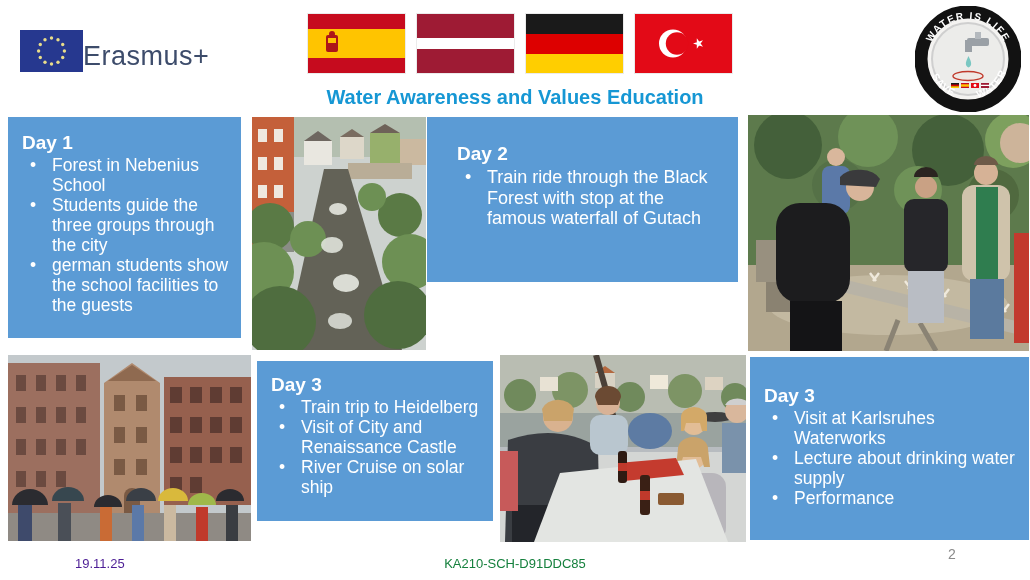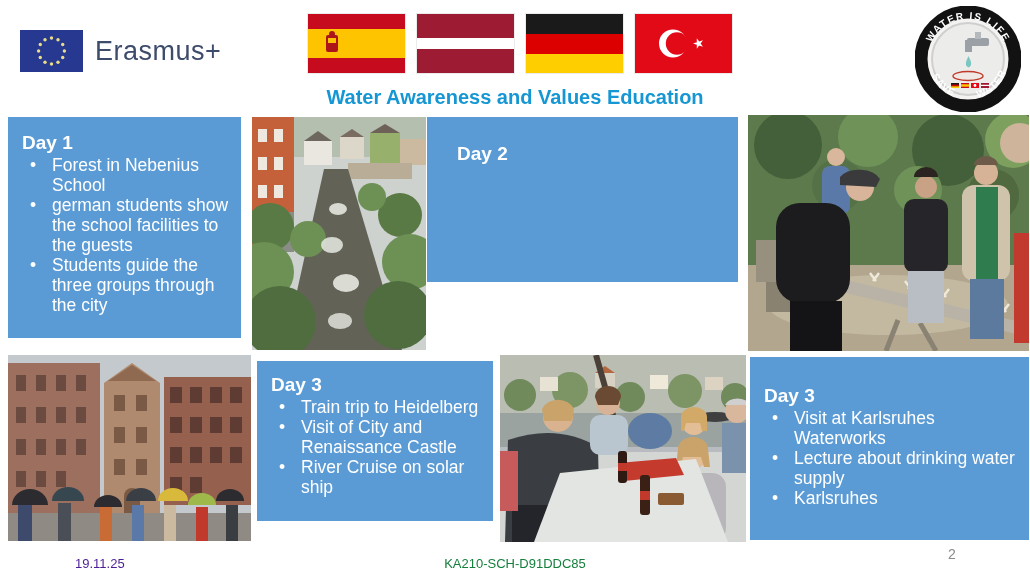--- a/index.html
+++ b/index.html
@@ -1,19 +1,19 @@
 <!DOCTYPE html>
 <html><head>
 <meta charset="utf-8">
 <style>
   html,body{margin:0;padding:0;background:#ffffff;}
   .slide{position:relative;width:1030px;height:580px;background:#ffffff;overflow:hidden;
          font-family:"Liberation Sans","DejaVu Sans",sans-serif;}
   
-  .erasmus{position:absolute;left:20px;top:30px;display:flex;align-items:center;gap:12px;}
+  .erasmus{position:absolute;left:20px;top:30px;display:flex;align-items:flex-end;}
   .eu-flag{width:63px;height:42px;background:#26388f;position:relative;}
   .erasmus-text{font-size:27px;font-weight:500;color:#3d4c6b;letter-spacing:.5px;}
   .flag-row{position:absolute;left:308px;top:14px;display:flex;gap:12px;}
   .flag{width:97px;height:59px;position:relative;box-shadow:0 0 0 1px rgba(0,0,0,.08);}
   .slide-title{position:absolute;left:0;top:86px;width:100%;text-align:center;
                font-size:20px;font-weight:bold;color:#1697d4;}
   .badge{position:absolute;left:915px;top:6px;width:106px;height:106px;}
   
   .daybox{position:absolute;background:#5b9bd5;color:#ffffff;box-sizing:border-box;}
   .daybox h2{margin:0 0 2px 0;font-size:19px;font-weight:bold;}
@@ -130,22 +130,22 @@
         <rect x="66" y="77" width="8" height="5" fill="#9e1b34"></rect>
           <rect x="66" y="78.8" width="8" height="1.2" fill="#ffffff"></rect>
       </g>
     </svg>
   </div>
 
   <div class="daybox day1">
     <h2>Day 1</h2>
     <ul>
       <li>Forest in Nebenius School</li>
+      <li>Students guide the three groups through the city</li>
       <li>german students show the school facilities to the guests</li>
-      <li>Students guide the three groups through the city</li>
     </ul>
   </div>
 
   <svg class="photo" style="left:252px;top:117px;" width="174" height="233" viewBox="0 0 174 233" preserveAspectRatio="none" aria-label="Stream with rapids running between green banks and village houses">
     <rect width="174" height="233" fill="#cdd2cf"></rect>
     <rect x="40" width="134" height="40" fill="#b4bfb0"></rect>
     <rect x="52" y="24" width="28" height="24" fill="#e9e7e0"></rect>
       <polygon points="52,24 66,14 80,24" fill="#6e6760"></polygon>
     <rect x="88" y="20" width="24" height="22" fill="#ddd7c9"></rect>
       <polygon points="88,20 100,12 112,20" fill="#7a6c60"></polygon>
@@ -172,20 +172,21 @@
       <circle cx="120" cy="80" r="14" fill="#6d9054"></circle>
     <ellipse cx="86" cy="92" rx="9" ry="6" fill="#e4e7df" opacity=".9"></ellipse>
     <ellipse cx="80" cy="128" rx="11" ry="8" fill="#dfe3da" opacity=".9"></ellipse>
     <ellipse cx="94" cy="166" rx="13" ry="9" fill="#e7eae2" opacity=".9"></ellipse>
     <ellipse cx="88" cy="204" rx="12" ry="8" fill="#dfe3da" opacity=".85"></ellipse>
   </svg>
 
   <div class="daybox day2">
     <h2>Day 2</h2>
     <ul>
+      <li>Train ride through the Black Forest with stop at the famous waterfall of Gutach</li>
     </ul>
   </div>
 
   <svg class="photo" style="left:748px;top:115px;" width="281" height="236" viewBox="0 0 281 236" preserveAspectRatio="none" aria-label="Students and teacher around a wooden water channel with small waterwheels">
     <rect width="281" height="236" fill="#5d7a4c"></rect>
     <circle cx="40" cy="30" r="34" fill="#44603a"></circle>
       <circle cx="120" cy="22" r="30" fill="#6f9258"></circle>
     <circle cx="200" cy="35" r="36" fill="#44603a"></circle>
       <circle cx="265" cy="25" r="28" fill="#7da05e"></circle>
     <circle cx="90" cy="70" r="26" fill="#557147"></circle>
@@ -361,21 +362,21 @@
         <rect x="140" y="136" width="10" height="9" fill="#c0392b"></rect>
       <rect x="158" y="138" width="26" height="12" rx="2" fill="#8a5a32"></rect>
     </g>
   </svg>
 
   <div class="daybox day4">
     <h2>Day 3</h2>
     <ul>
       <li>Visit at Karlsruhes Waterworks</li>
       <li>Lecture about drinking water supply</li>
-      <li>Karlsruhes</li>
+      <li>Performance</li>
     </ul>
   </div>
 
   <div class="footer-date">19.11.25</div>
   <div class="footer-code">KA210-SCH-D91DDC85</div>
   <div class="footer-page">2</div>
 
 </div>
 
 </body></html>

